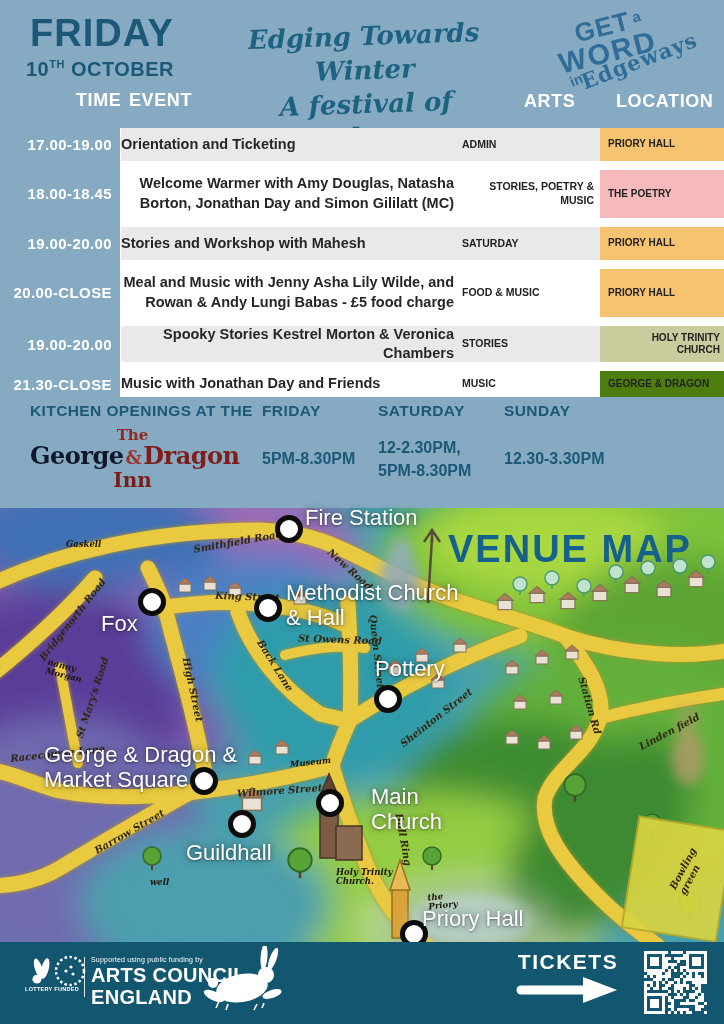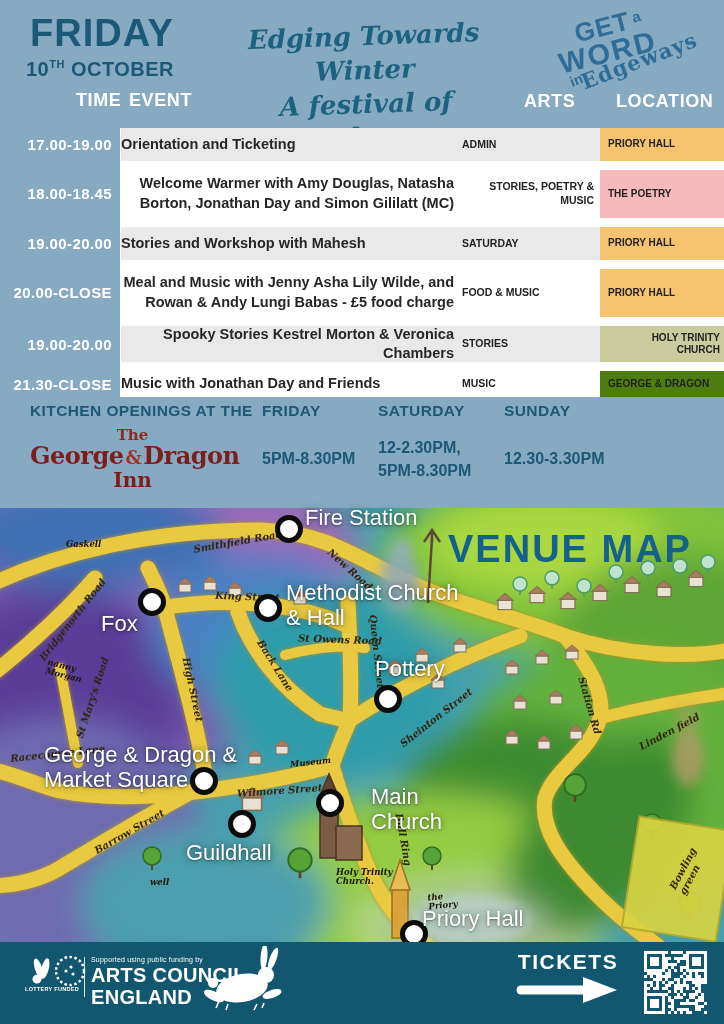--- a/index.html
+++ b/index.html
@@ -43,21 +43,21 @@
   
   .kitchen{position:absolute;left:30px;top:402px;width:664px;display:flex;}
   .k-col{display:flex;flex-direction:column;}
   .k-head{font-size:15.5px;font-weight:800;color:#1c5878;letter-spacing:.4px;}
   .k-hours{flex:1;display:flex;align-items:center;font-size:16px;font-weight:800;
     color:#1c5878;white-space:pre-line;line-height:1.45;}
   .kc1{width:232px;} .kc2{width:116px;height:96px;} .kc3{width:126px;height:96px;} .kc4{width:140px;height:96px;}
   .pub{margin-top:6px;width:205px;text-align:center;font-family:"DejaVu Serif",serif;font-weight:700;}
   .pub-the{font-size:15px;color:#8e2a21;margin-bottom:-3px;}
   .pub-main{font-size:24px;letter-spacing:-.5px;}
-  .pub-main .g{color:#7f1d1d;} .pub-main .amp{color:#a33226;font-size:18px;padding:0 2px;}
+  .pub-main .g{color:#0f172a;} .pub-main .amp{color:#a33226;font-size:18px;padding:0 2px;}
   .pub-main .d{color:#7f1d1d;}
   .pub-inn{font-size:20px;color:#7d1d1a;margin-top:-2px;}
   
   .map{position:absolute;left:0;top:508px;width:724px;height:434px;}
   .map svg{display:block;}
   .map-title{position:absolute;left:448px;top:528px;font-size:38px;font-weight:800;
     color:#16608c;letter-spacing:2px;}
   .street{position:absolute;font-family:"DejaVu Serif",serif;font-style:italic;
     font-size:10px;font-weight:700;color:#33260f;white-space:pre-line;line-height:1.1;}
   .street.small{font-size:8.5px;color:#1c1407;}

